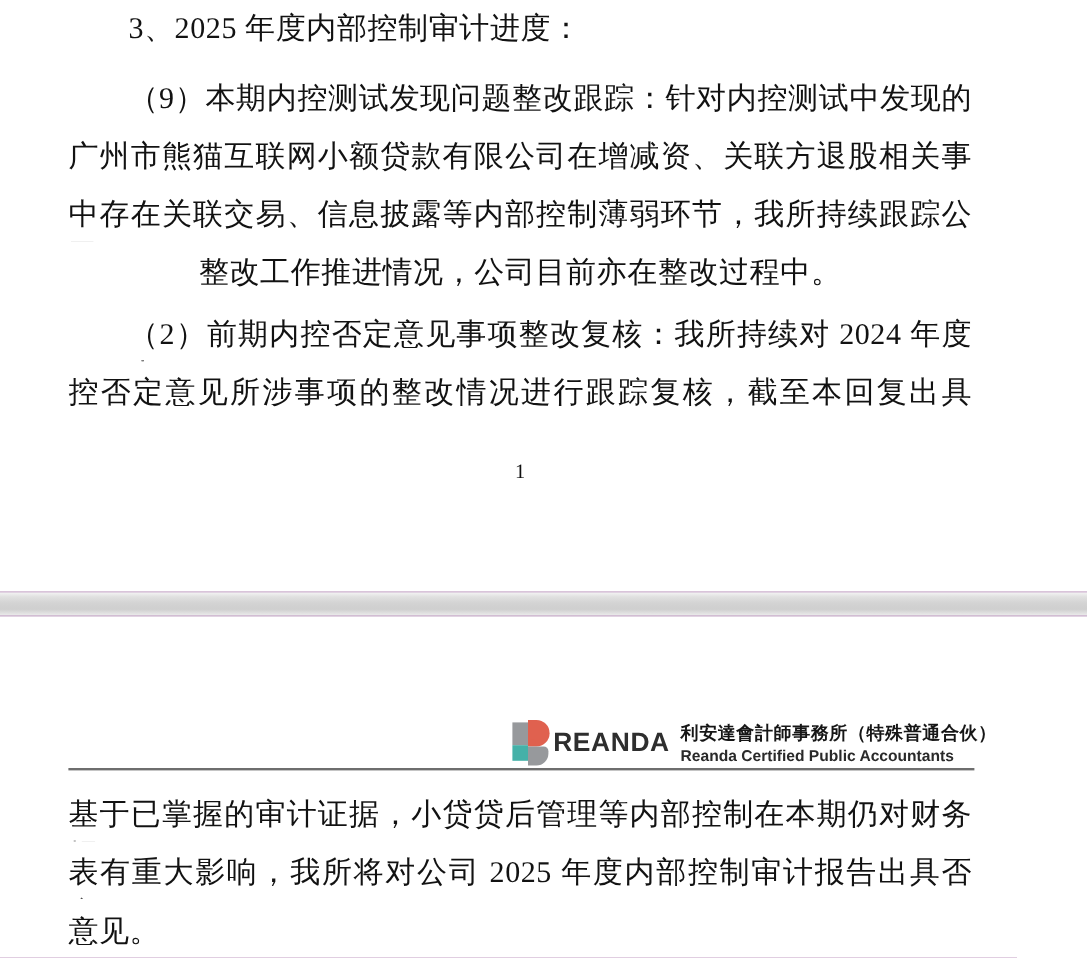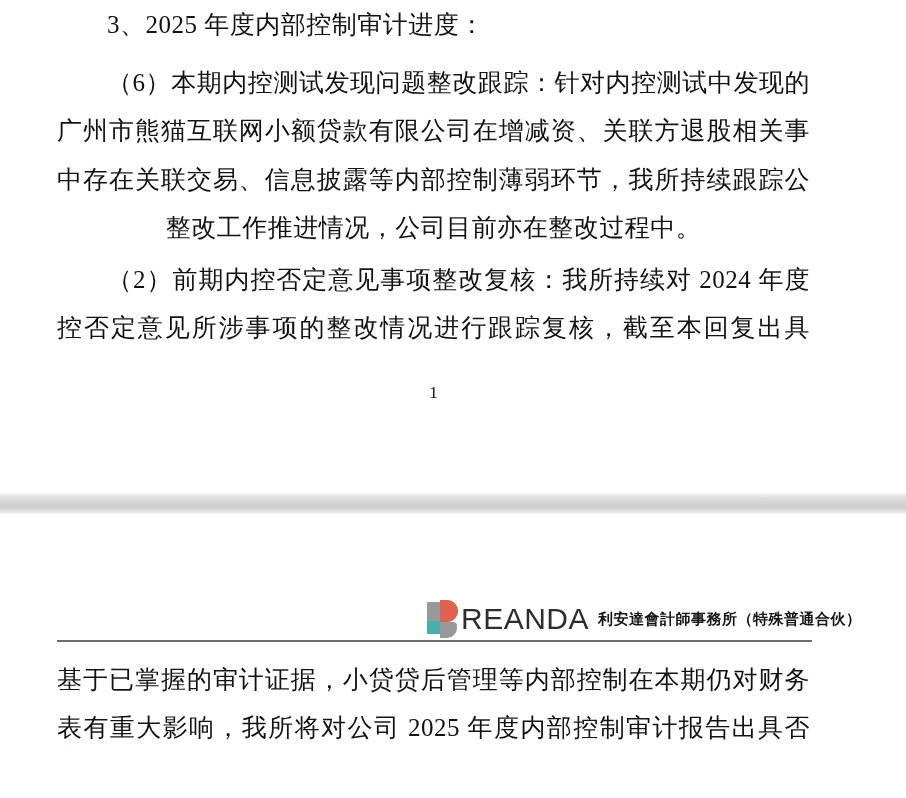--- a/index.html
+++ b/index.html
@@ -103,22 +103,22 @@
   .lm-tl { left: 0; top: 2px; width: 13px; height: 19px; background: #97999c; }
   .lm-tr { left: 13px; top: 0; width: 18px; height: 22px; background: #e0614f;
            border-radius: 0 11px 11px 0; }
   .lm-bl { left: 0; top: 21px; width: 13px; height: 13px; background: #45b1a8; }
   .lm-br { left: 13px; top: 22px; width: 17px; height: 16px; background: #97999c;
            border-radius: 0 4px 10px 0; }
   .lm-dot { left: 14px; top: 16px; width: 5px; height: 5px; background: #e0614f;
             border-radius: 50%; }
   .logo-wordmark {
     margin-left: 3px;
-    font-size: 30px;
-    font-weight: 400;
+    font-size: 22px;
+    font-weight: 700;
     letter-spacing: 0.5px;
     color: #2e2e2e;
   }
   .logo-names {
     margin-left: 9px;
     display: flex;
     flex-direction: column;
     justify-content: space-between;
   }
   .logo-name-cn {
@@ -151,21 +151,21 @@
   .p2-l3 { top: 246px; }
 </style>
 </head>
 <body>
 
 <div class="viewer">
 
   <section class="page page-1">
     <div class="line p1-l1 indent">3、2025 年度内部控制审计进度：</div>
 
-    <div class="line p1-l2 indent just">（6）本期内控测试发现问题整改跟踪：针对内控测试中发现的</div>
+    <div class="line p1-l2 indent just">（9）本期内控测试发现问题整改跟踪：针对内控测试中发现的</div>
     <div class="line p1-l3 just">广州市熊猫互联网小额贷款有限公司在增减资、关联方退股相关事项</div>
     <div class="line p1-l4 just">中存在关联交易、信息披露等内部控制薄弱环节，我所持续跟踪公司</div>
     <div class="line p1-l5">整改工作推进情况，公司目前亦在整改过程中。</div>
 
     <div class="line p1-l6 indent just">（2）前期内控否定意见事项整改复核：我所持续对 2024 年度内</div>
     <div class="line p1-l7 just">控否定意见所涉事项的整改情况进行跟踪复核，截至本回复出具日，</div>
 
     <div class="page-number">1</div>
   </section>
 
@@ -177,22 +177,24 @@
       <div class="logo-mark">
         <div class="lm lm-tl"></div>
         <div class="lm lm-tr"></div>
         <div class="lm lm-bl"></div>
         <div class="lm lm-br"></div>
         <div class="lm lm-dot"></div>
       </div>
       <div class="logo-wordmark">REANDA</div>
       <div class="logo-names">
         <div class="logo-name-cn">利安達會計師事務所（特殊普通合伙）</div>
+        <div class="logo-name-en">Reanda Certified Public Accountants</div>
       </div>
     </div>
 
     <div class="header-rule"></div>
 
     <div class="line p2-l1 just">基于已掌握的审计证据，小贷贷后管理等内部控制在本期仍对财务报</div>
     <div class="line p2-l2 just">表有重大影响，我所将对公司 2025 年度内部控制审计报告出具否定</div>
+    <div class="line p2-l3">意见。</div>
   </section>
 
 </div>
 
 </body></html>

